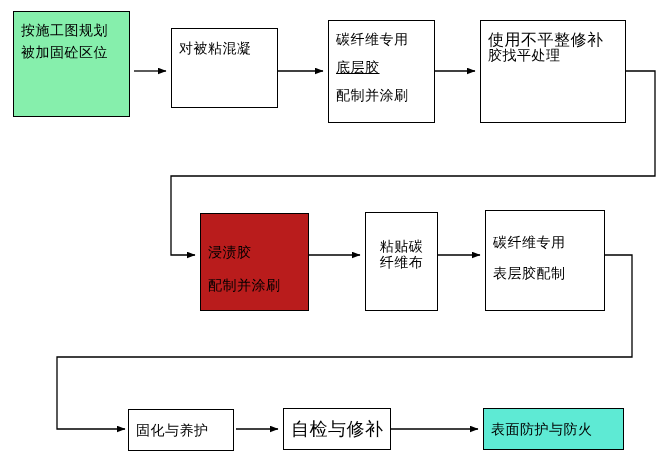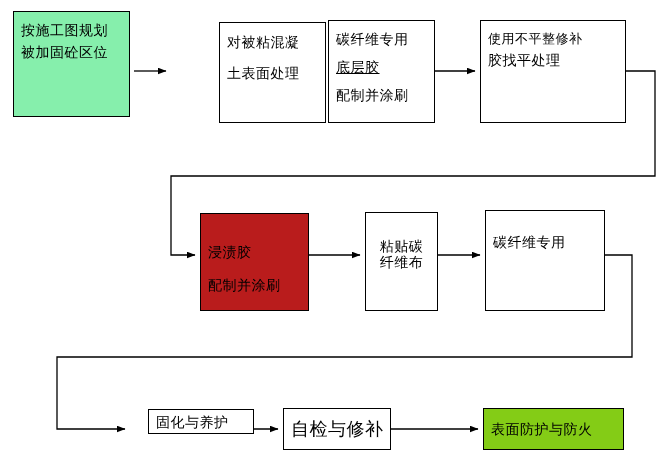--- a/index.html
+++ b/index.html
@@ -80,66 +80,66 @@
       </g>
   </svg>
 
   <div id="node-layer">
       <div class="node topset" style="left: 13px; top: 11px; width: 117px; height: 106px; border-color: rgb(0, 0, 0); background: #86efac;">
         <div class="lines" style="top: 11px;">
           <span class="ln" style="font-size: 14px;">按施工图规划</span>
           <span class="ln" style="font-size: 14px; margin-top: 8px;">被加固砼区位</span>
         </div>
       </div>
-      <div class="node topset" style="left: 171px; top: 22px; width: 107px; height: 101px; border-color: rgb(0, 0, 0); background: rgb(255, 255, 255); margin-left: 48px;">
+      <div class="node topset" style="left: 171px; top: 28px; width: 107px; height: 80px; border-color: rgb(0, 0, 0); background: rgb(255, 255, 255);">
         <div class="lines" style="top: 12px;">
           <span class="ln" style="font-size: 14px;">对被粘混凝</span>
-          <span class="ln" style="font-size: 14px; margin-top: 17px;">土表面处理</span>
         </div>
       </div>
       <div class="node topset" style="left: 328px; top: 20px; width: 107px; height: 103px; border-color: rgb(0, 0, 0); background: rgb(255, 255, 255);">
         <div class="lines" style="top: 11px;">
           <span class="ln" style="font-size: 14px;">碳纤维专用</span>
           <span class="ln" style="font-size: 14px; margin-top: 14px; text-decoration: underline;">底层胶</span>
           <span class="ln" style="font-size: 14px; margin-top: 14px;">配制并涂刷</span>
         </div>
       </div>
       <div class="node topset" style="left: 480px; top: 20px; width: 146px; height: 103px; border-color: rgb(0, 0, 0); background: rgb(255, 255, 255);">
         <div class="lines" style="top: 11px;">
-          <span class="ln" style="font-size: 13px;">使用不平整修补</span>
-          <span class="ln" style="font-size: 14px; margin-top: 8px;">胶找平处理</span>
+          <span class="ln" style="font-size: 16px;">使用不平整修补</span>
+          <span class="ln" style="font-size: 14px; ">胶找平处理</span>
         </div>
       </div>
       <div class="node topset" style="left: 200px; top: 213px; width: 109px; height: 98px; border-color: rgb(0, 0, 0); background: #b91c1c;">
         <div class="lines" style="top: 31px;">
           <span class="ln" style="font-size: 14px;">浸渍胶</span>
           <span class="ln" style="font-size: 14px; margin-top: 19px;">配制并涂刷</span>
         </div>
       </div>
       <div class="node topset" style="left: 365px; top: 212px; width: 73px; height: 99px; border-color: rgb(0, 0, 0); background: rgb(255, 255, 255);">
         <div class="lines" style="top: 26px; text-align: center;">
           <span class="ln" style="font-size: 14px;">粘贴碳</span>
           <span class="ln" style="font-size: 14px; margin-top: 2px;">纤维布</span>
         </div>
       </div>
       <div class="node topset" style="left: 485px; top: 210px; width: 120px; height: 101px; border-color: rgb(0, 0, 0); background: rgb(255, 255, 255);">
         <div class="lines" style="top: 24px;">
           <span class="ln" style="font-size: 14px;">碳纤维专用</span>
+          <span class="ln" style="font-size: 14px; margin-top: 17px;">表层胶配制</span>
         </div>
       </div>
-      <div class="node vcenter" style="left: 148px; top: 409px; width: 106px; height: 25px; border-color: rgb(0, 0, 0); background: rgb(255, 255, 255); padding-left: 20px;">
+      <div class="node vcenter" style="left: 128px; top: 409px; width: 106px; height: 42px; border-color: rgb(0, 0, 0); background: rgb(255, 255, 255); padding-left: 20px;">
         <div class="lines">
           <span class="ln" style="font-size: 14px;">固化与养护</span>
         </div>
       </div>
       <div class="node vcenter" style="left: 283px; top: 408px; width: 108px; height: 42px; border-color: rgb(0, 0, 0); background: rgb(255, 255, 255);">
         <div class="lines">
           <span class="ln" style="font-size: 18px;">自检与修补</span>
         </div>
       </div>
-      <div class="node vcenter" style="left: 483px; top: 408px; width: 141px; height: 42px; border-color: rgb(0, 0, 0); background: #84cc16;">
+      <div class="node vcenter" style="left: 483px; top: 408px; width: 141px; height: 42px; border-color: rgb(0, 0, 0); background: #5eead4;">
         <div class="lines">
           <span class="ln" style="font-size: 14px;">表面防护与防火</span>
         </div>
       </div>
     </div>
 
 </div>
 
 </body></html>

